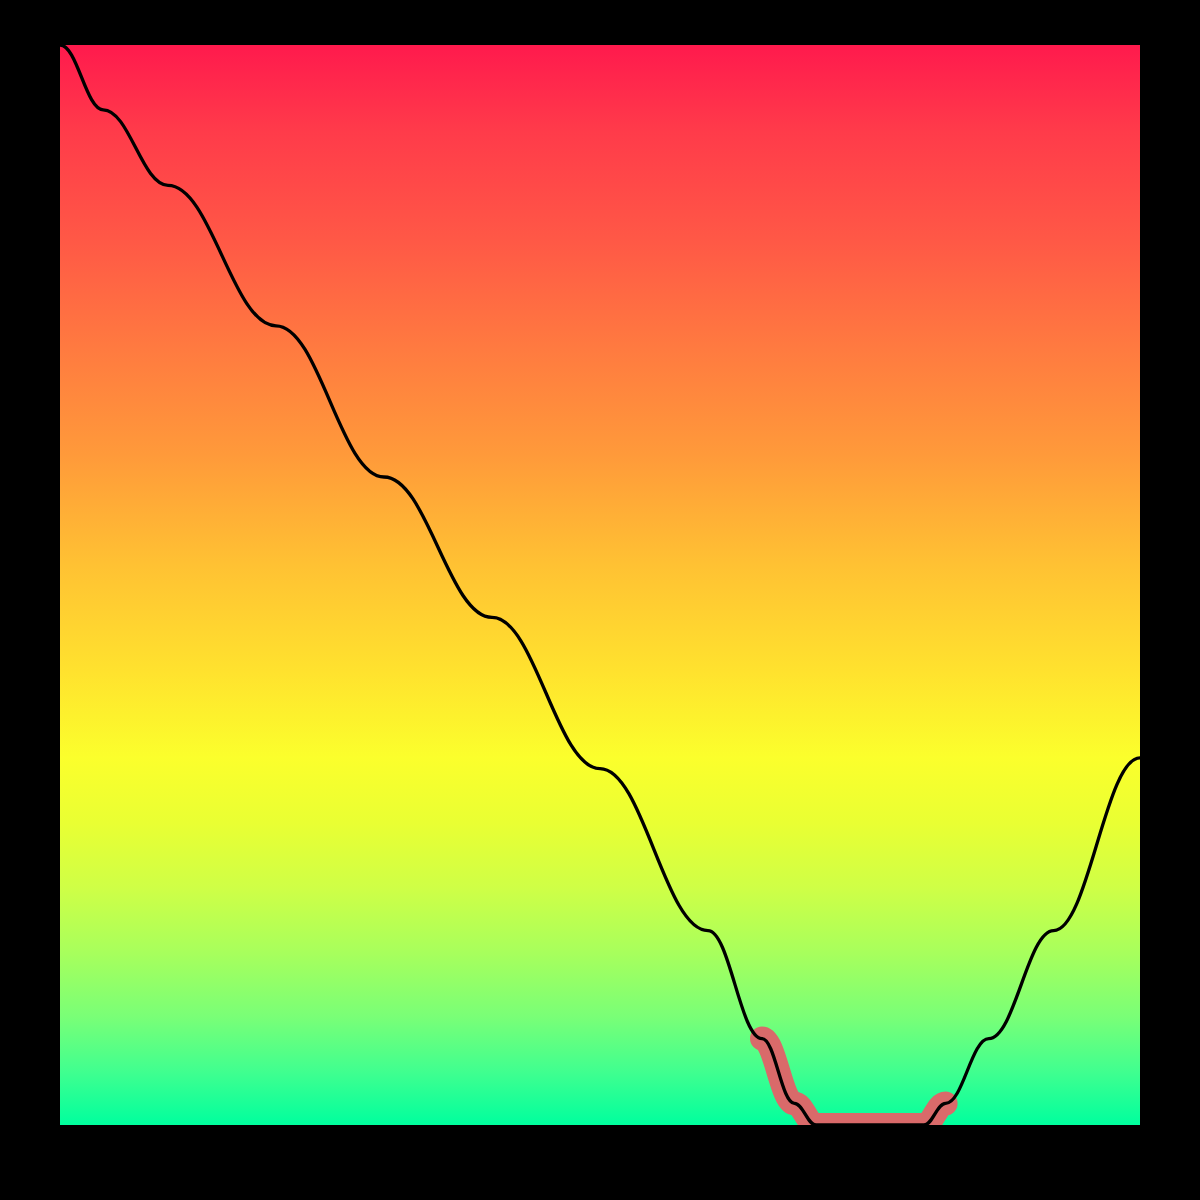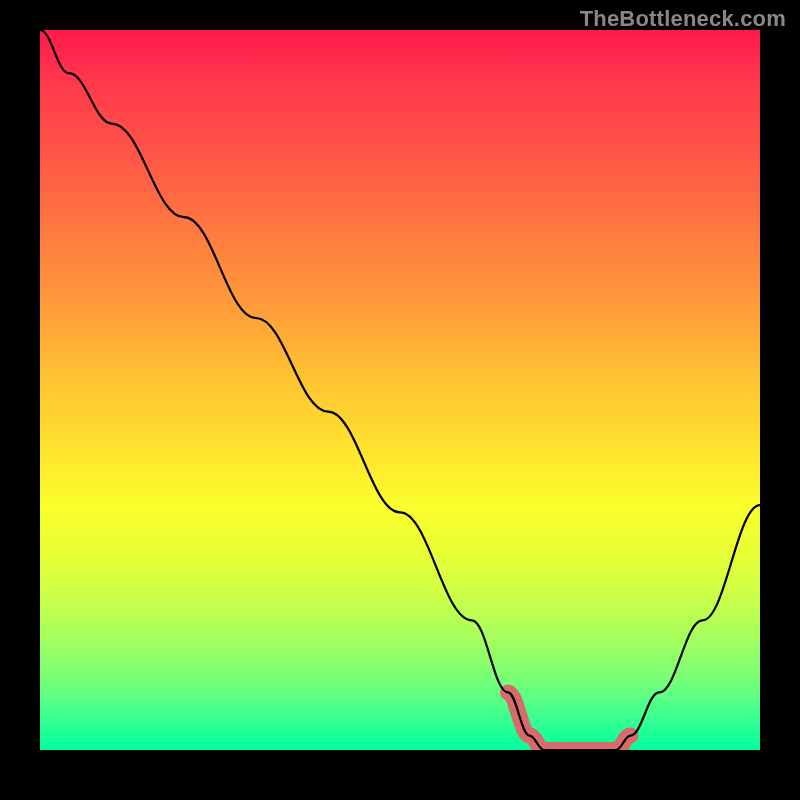--- a/index.html
+++ b/index.html
@@ -9,21 +9,20 @@
     #ff1a4d 0%,#ff3b4a 8%,#ff5846 18%,#ff7a40 28%,#ff9a3a 38%,
     #ffc133 48%,#ffe22e 58%,#fbff2c 66%,#e9ff33 72%,#cfff46 78%,
     #a8ff5c 84%,#79ff77 90%,#41ff8f 95%,#00ff9e 100%)}
   .plot svg{position:absolute;inset:0}
   .watermark{position:absolute;top:6px;right:14px;color:#888;font-size:22px;font-weight:600;letter-spacing:.2px}
 </style>
 </head>
 <body>
 
 <div class="frame">
-  <div class="watermark">TheBottleneck.com</div>
   <div class="plot">
     <div class="gradient"></div>
     <svg viewBox="0 0 720 720" preserveAspectRatio="none">
       <path fill="none" stroke="#d96a6a" stroke-width="16" stroke-linecap="round" stroke-linejoin="round" d="M468 662.4 C 476.64 662.4 480.96000000000004 705.6 489.6 705.6 C 495.36 705.6 498.23999999999995 720 503.99999999999994 720 C 518.4 720 525.6 720 540 720 C 554.4 720 561.6 720 576 720 C 581.76 720 584.64 705.6 590.4 705.6"></path>
       <path fill="none" stroke="#000" stroke-width="2.2" stroke-linejoin="round" stroke-linecap="round" d="M0 0 C 11.520000000000001 0 17.28 43.200000000000045 28.8 43.200000000000045 C 46.08 43.200000000000045 54.72 93.60000000000002 72 93.60000000000002 C 100.8 93.60000000000002 115.19999999999999 187.20000000000005 144 187.20000000000005 C 172.8 187.20000000000005 187.2 288 216 288 C 244.8 288 259.2 381.6 288 381.6 C 316.8 381.6 331.2 482.4 360 482.4 C 388.8 482.4 403.2 590.4 432 590.4 C 446.4 590.4 453.6 662.4 468 662.4 C 476.64 662.4 480.96000000000004 705.6 489.6 705.6 C 495.36 705.6 498.23999999999995 720 503.99999999999994 720 C 518.4 720 525.6 720 540 720 C 554.4 720 561.6 720 576 720 C 581.76 720 584.64 705.6 590.4 705.6 C 601.92 705.6 607.6800000000001 662.4 619.2 662.4 C 636.48 662.4 645.12 590.4 662.4 590.4 C 685.4399999999999 590.4 696.96 475.2 720 475.2"></path>
     </svg>
   </div>
 </div>
 
 </body></html>

